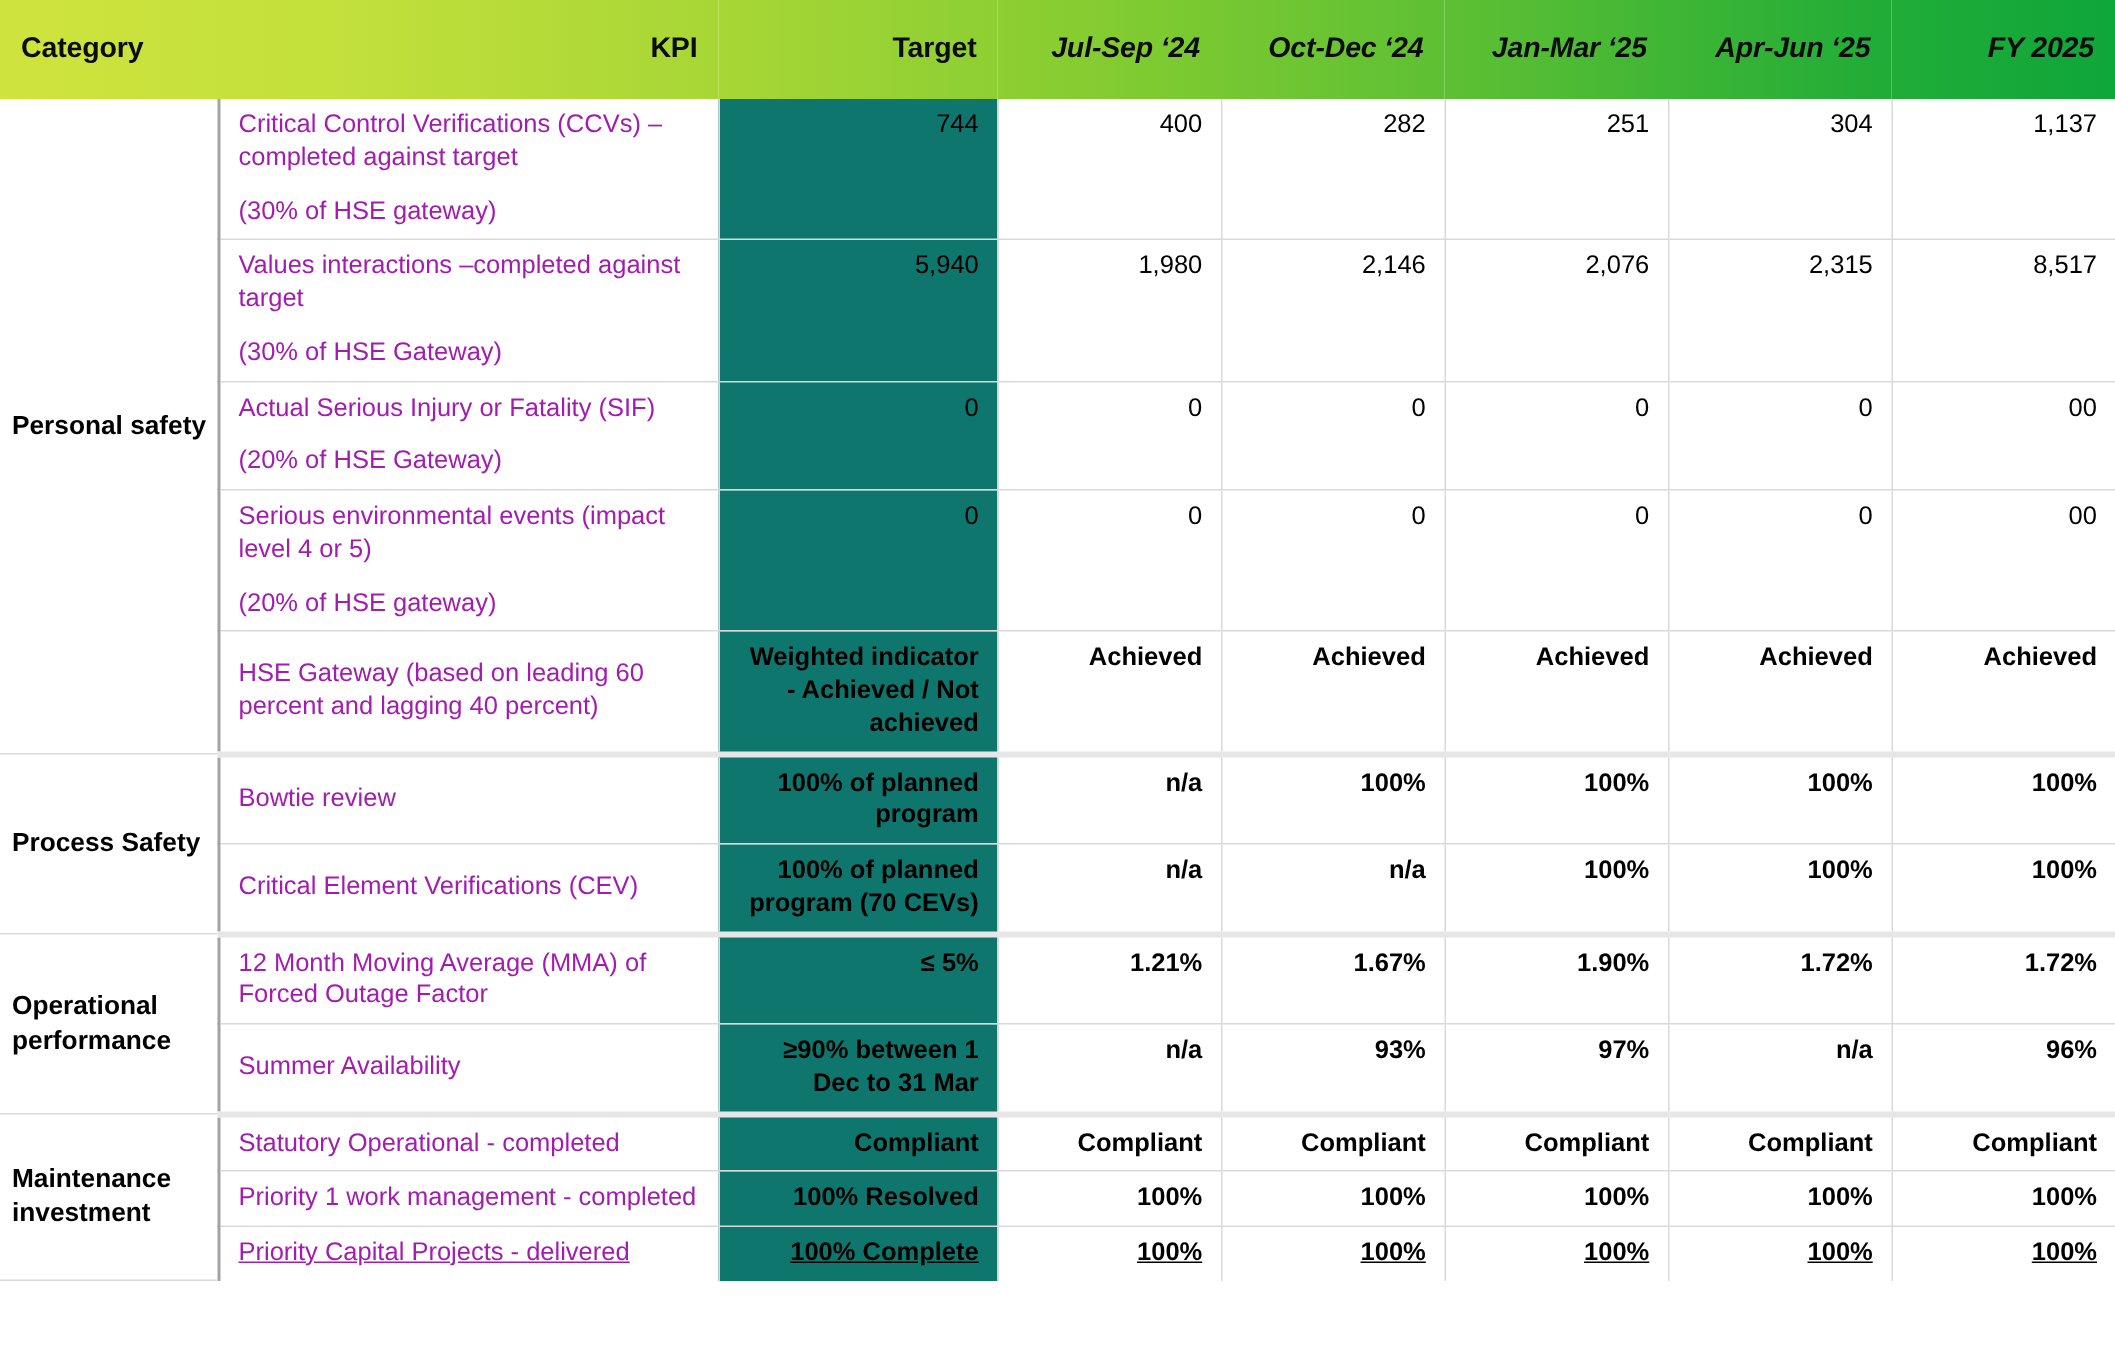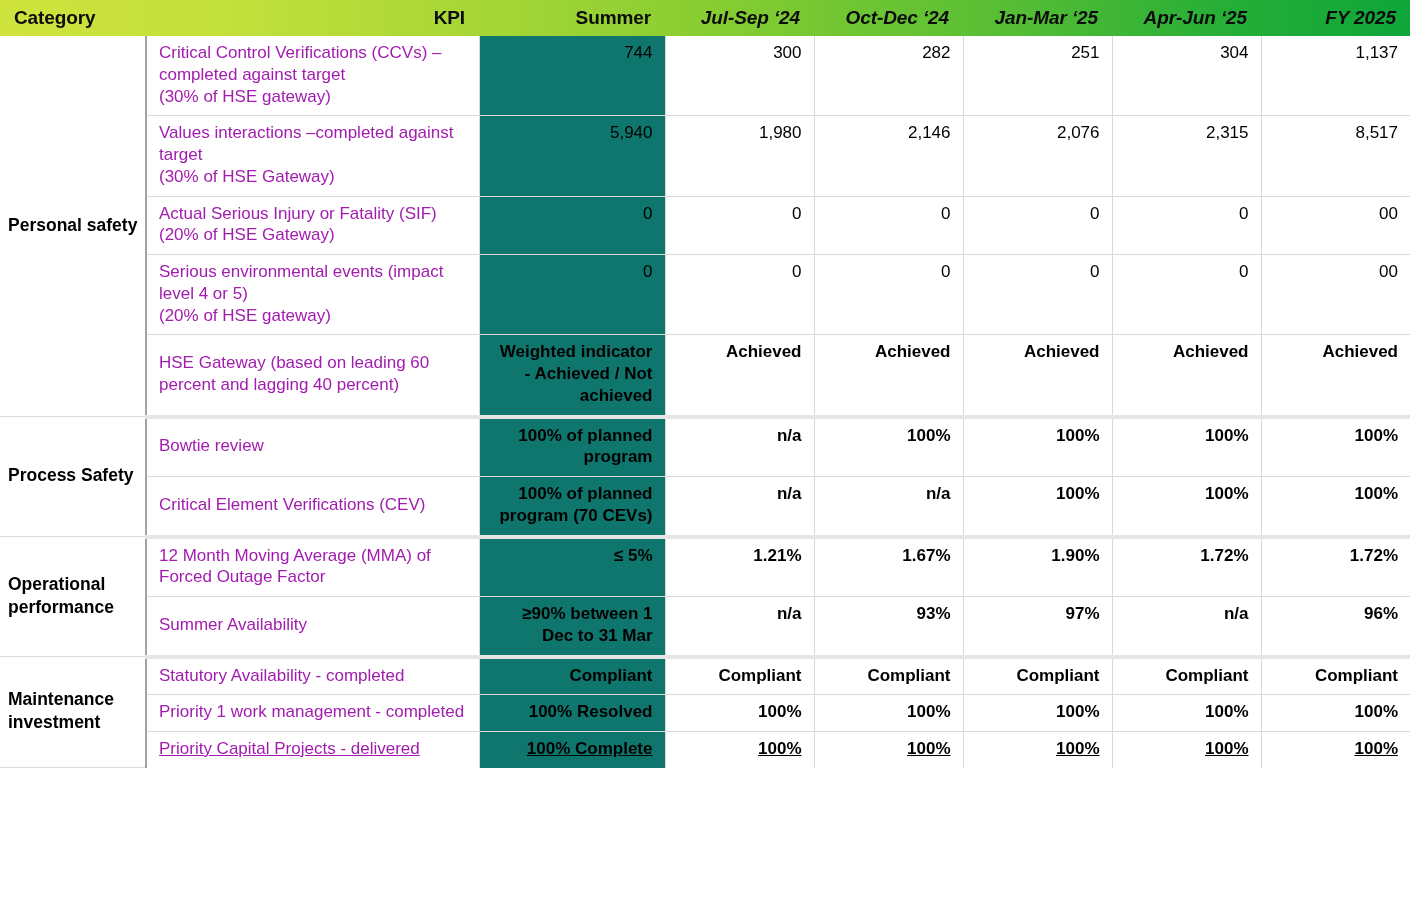--- a/index.html
+++ b/index.html
@@ -22,21 +22,21 @@
   }
 
   
   thead th {
     background: transparent;
     font-size: 19px;
     font-weight: bold;
     color: #0c0c0c;
     letter-spacing: -0.1px;
     padding: 0 14px;
-    height: 36px;
+    height: 66px;
     vertical-align: middle;
     border: none;
   }
   .header-row {
     background-image: linear-gradient(to right,
         #cfe33e 0%,
         #c3e03b 16%,
         #a5d636 35%,
         #84cc31 52%,
         #55bd34 72%,
@@ -78,20 +78,21 @@
     background: #ffffff;
   }
 
   td.kpi-cell {
     text-align: left;
     font-weight: normal;
     color: #a21caf;
   }
   td.kpi-cell .sub {
     display: block;
+    margin-top: 14px;
   }
   td.kpi-cell.mid { vertical-align: middle; }
 
   td.target-cell {
     background: #0f766e;
     text-align: right;
     vertical-align: top;
   }
   td.target-cell.bold { font-weight: bold; }
 
@@ -119,34 +120,34 @@
     <col class="c-period">
     <col class="c-period">
     <col class="c-period">
     <col class="c-period">
     <col class="c-period">
   </colgroup>
   <thead>
     <tr class="header-row">
       <th class="h-category">Category</th>
       <th class="h-kpi">KPI</th>
-      <th class="h-target">Summer</th>
+      <th class="h-target">Target</th>
       <th class="h-period">Jul-Sep ‘24</th>
       <th class="h-period">Oct-Dec ‘24</th>
       <th class="h-period">Jan-Mar ‘25</th>
       <th class="h-period">Apr-Jun ‘25</th>
       <th class="h-period">FY 2025</th>
     </tr>
   </thead>
   <tbody id="table-body">
       <tr>
         <td class="cat-cell" rowspan="5">Personal safety</td>
         <td class="kpi-cell"><span>Critical Control Verifications (CCVs) –completed against target</span><span class="sub">(30% of HSE gateway)</span></td>
         <td class="target-cell">744</td>
-        <td class="val-cell">300</td>
+        <td class="val-cell">400</td>
         <td class="val-cell">282</td>
         <td class="val-cell">251</td>
         <td class="val-cell">304</td>
         <td class="val-cell">1,137</td>
       </tr>
       <tr>
         <td class="kpi-cell"><span>Values interactions –completed against target</span><span class="sub">(30% of HSE Gateway)</span></td>
         <td class="target-cell">5,940</td>
         <td class="val-cell">1,980</td>
         <td class="val-cell">2,146</td>
@@ -214,21 +215,21 @@
         <td class="kpi-cell mid"><span>Summer Availability</span></td>
         <td class="target-cell bold">≥90% between 1 Dec to 31 Mar</td>
         <td class="val-cell bold">n/a</td>
         <td class="val-cell bold">93%</td>
         <td class="val-cell bold">97%</td>
         <td class="val-cell bold">n/a</td>
         <td class="val-cell bold">96%</td>
       </tr>
       <tr>
         <td class="cat-cell" rowspan="3">Maintenance investment</td>
-        <td class="kpi-cell mid"><span>Statutory Availability - completed</span></td>
+        <td class="kpi-cell mid"><span>Statutory Operational - completed</span></td>
         <td class="target-cell bold">Compliant</td>
         <td class="val-cell bold">Compliant</td>
         <td class="val-cell bold">Compliant</td>
         <td class="val-cell bold">Compliant</td>
         <td class="val-cell bold">Compliant</td>
         <td class="val-cell bold">Compliant</td>
       </tr>
       <tr>
         <td class="kpi-cell"><span>Priority 1 work management - completed</span></td>
         <td class="target-cell bold">100% Resolved</td>

